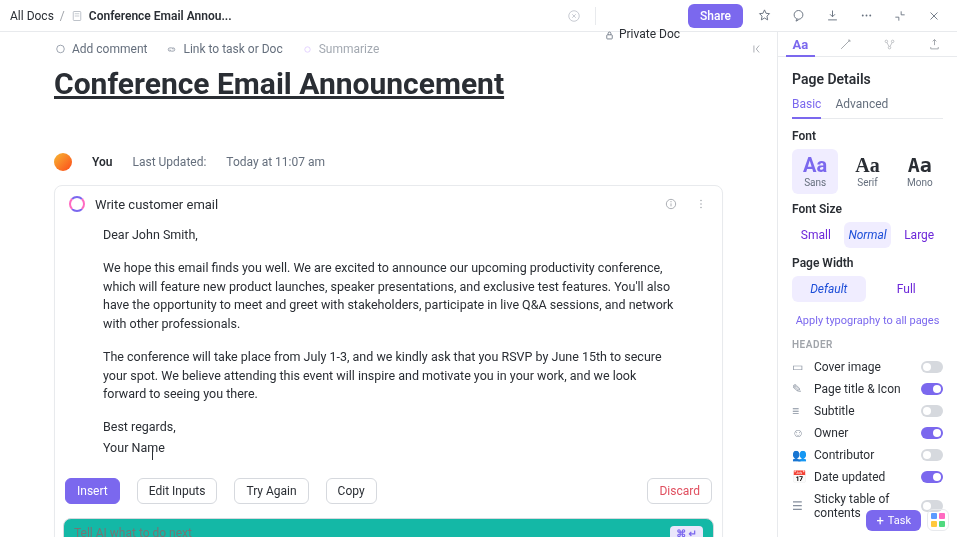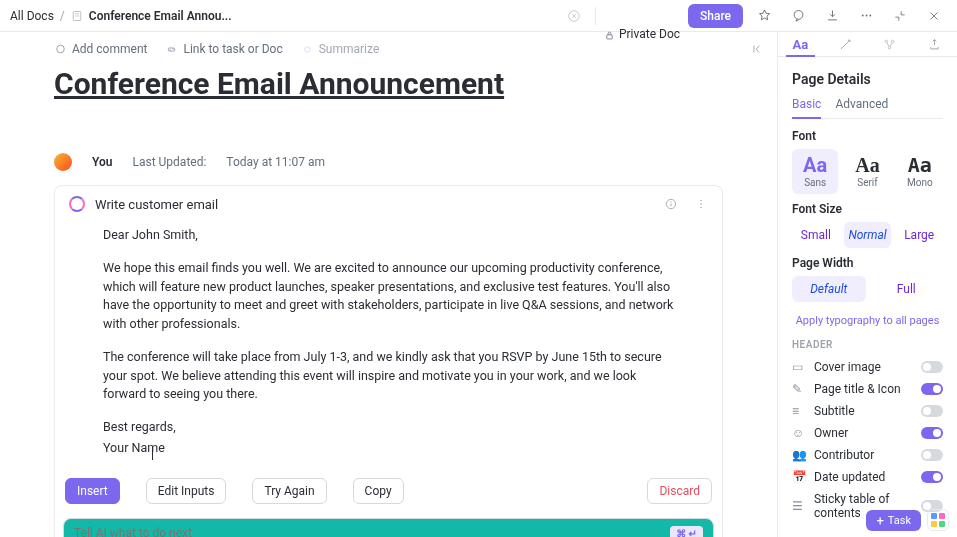--- a/index.html
+++ b/index.html
@@ -34,21 +34,21 @@
 .ai-head{display:flex;align-items:center;padding:10px 14px;gap:10px;}
 .ai-orb{width:16px;height:16px;border-radius:50%;border:2px solid;border-color:#7b68ee #ff6ac1 #7b68ee #ff6ac1;}
 .ai-title{font-size:13px;color:#2a2e34;}
 .ai-head .head-spacer{flex:1;}
 .ai-info{color:#a0a4aa;}
 
 .ai-body{padding:4px 48px 12px;font-size:12.5px;line-height:1.5;color:#2a2e34;}
 .ai-body p{margin-bottom:14px;}
 .ai-body .sign{margin-bottom:2px;}
 
-.ai-actions{display:flex;align-items:center;padding:6px 10px;gap:26px;}
+.ai-actions{display:flex;align-items:center;padding:6px 10px;gap:17px;}
 .btn{border:1px solid #d6d9de;background:#fff;border-radius:6px;padding:5px 11px;font-size:12px;cursor:pointer;color:#2a2e34;}
 .btn.primary{background:#7b68ee;color:#fff;border-color:#7b68ee;}
 .btn.danger{color:#e04f5f;margin-left:auto;}
 
 .ai-input-row{padding:8px;}
 .ai-input{border:1px solid #d6d9de;border-radius:8px;padding:7px 10px;display:flex;align-items:flex-start;background:#14b8a6;}
 .ai-input input{border:none;background:transparent;outline:none;flex:1;font-size:12px;color:#2a2e34;}
 .kbd{background:#eae6fb;color:#7b68ee;border-radius:4px;padding:2px 6px;font-size:10px;font-weight:600;}
 
 

